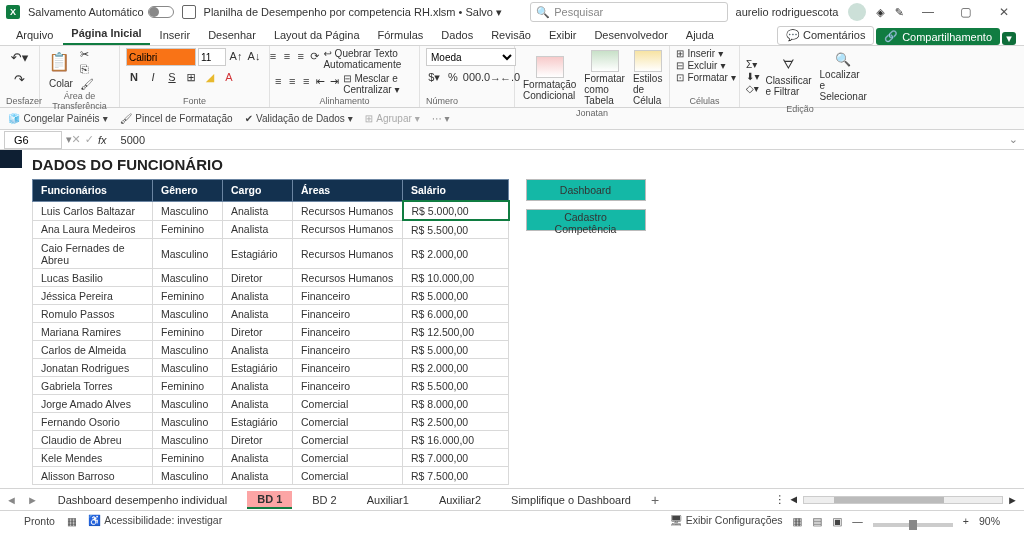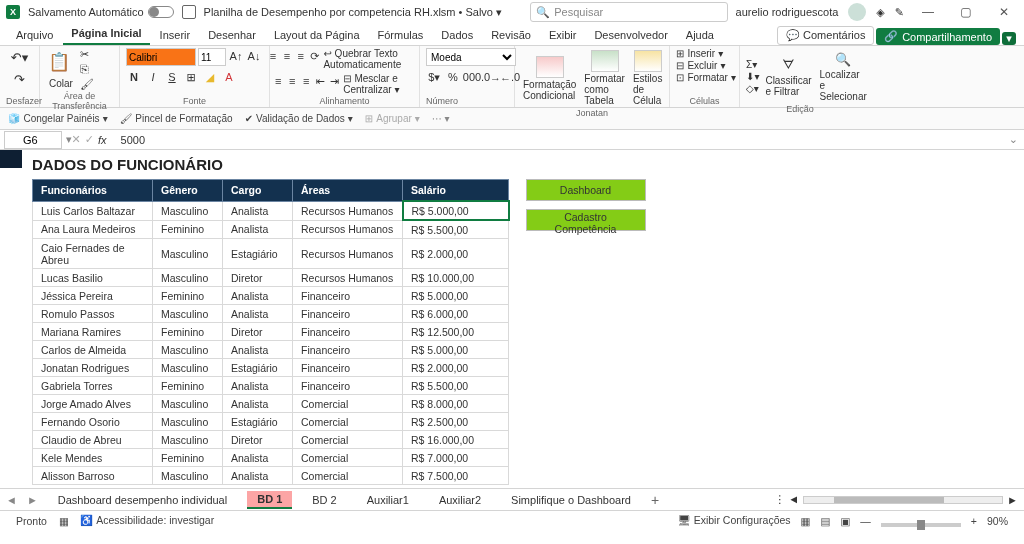--- a/index.html
+++ b/index.html
@@ -43,49 +43,49 @@
 .numfmt select { width: 90px; height: 18px; border: 1px solid #ccc; font-size: 10px; background: #fff; }
 .stylebox { width: 28px; height: 22px; background: linear-gradient(#f7caca, #fff); border: 1px solid #ccc; }
 .cellbtn { display: flex; align-items: center; gap: 3px; font-size: 10px; }
 
 
 .sectoolbar { display: flex; align-items: center; height: 22px; padding: 0 8px; gap: 12px; border-bottom: 1px solid #d4d4d4; color: #444; font-size: 10px; background: #fafafa; }
 .sectoolbar .it { display: flex; align-items: center; gap: 3px; }
 
 
 .formulabar { display: flex; align-items: center; height: 20px; border-bottom: 1px solid #d4d4d4; }
-.namebox { width: 58px; height: 18px; border: 1px solid #ccc; font-size: 11px; padding: 0 18px; margin: 0 4px; background: #fff; }
+.namebox { width: 58px; height: 18px; border: 1px solid #ccc; font-size: 11px; padding: 0 9px; margin: 0 4px; background: #fff; }
 .fxarea { display: flex; align-items: center; gap: 4px; font-size: 11px; }
 .fxval { padding-left: 10px; }
 
 
 .sheet { position: relative; padding: 6px 14px 0 0; height: 338px; overflow: hidden; }
 .corner { position: absolute; left: 0; top: 0; width: 22px; height: 18px; background: #0e1f33; }
 .pgtitle { padding: 0 0 6px 32px; font-size: 15px; font-weight: bold; color: #222; }
 .tblwrap { display: flex; gap: 16px; padding-left: 32px; }
 table.data { border-collapse: collapse; font-size: 10.5px; }
 table.data th { background: #13314f; color: #fff; text-align: left; padding: 4px 8px; font-weight: 600; border: 1px solid #6b85a2; }
 table.data td { padding: 2.5px 8px; border: 1px solid #d9d9d9; color: #333; background: #fff; }
 table.data td.sel { border: 2px solid #107c41; }
 .col-f { width: 120px; } .col-g { width: 70px; } .col-c { width: 70px; } .col-a { width: 110px; } .col-s { width: 106px; }
 .sidebtns { display: flex; flex-direction: column; gap: 8px; }
-.sidebtns button { width: 120px; height: 22px; background: #84cc16; border: 1px solid #bbb; font-size: 10.5px; color: #333; }
+.sidebtns button { width: 120px; height: 22px; background: #14b8a6; border: 1px solid #bbb; font-size: 10.5px; color: #333; }
 
 
 .sheettabs { display: flex; align-items: center; height: 22px; border-top: 1px solid #d4d4d4; padding: 0 6px; gap: 10px; font-size: 11px; color: #333; }
 .sheettabs .nav { color: #888; }
 .sheettabs .tab { padding: 2px 10px; }
 .sheettabs .tab.active { border-bottom: 2px solid #107c41; font-weight: 600; background: #fca5a5; }
 .sheettabs .plus { font-size: 14px; color: #666; }
 .sheettabs .scroll { margin-left: auto; display: flex; align-items: center; gap: 4px; }
 .vscroll { width: 200px; height: 8px; background: #eee; border: 1px solid #ccc; position: relative; }
 .vscroll .thumb { position: absolute; left: 30px; width: 110px; height: 6px; background: #bbb; top: 0; }
 
 
-.statusbar { display: flex; align-items: center; height: 20px; border-top: 1px solid #d4d4d4; padding: 0 16px; font-size: 10.5px; color: #444; gap: 12px; }
+.statusbar { display: flex; align-items: center; height: 20px; border-top: 1px solid #d4d4d4; padding: 0 24px; font-size: 10.5px; color: #444; gap: 12px; }
 .statusbar .right { margin-left: auto; display: flex; align-items: flex-end; gap: 10px; }
 .zoomslider { width: 80px; height: 4px; background: #ccc; position: relative; }
 .zoomslider .zh { position: absolute; left: 36px; top: -3px; width: 8px; height: 10px; background: #888; }
 </style>
 </head>
 <body>
 
 <div class="titlebar">
   <span class="xl-icon">X</span>
   <span class="autosave">

